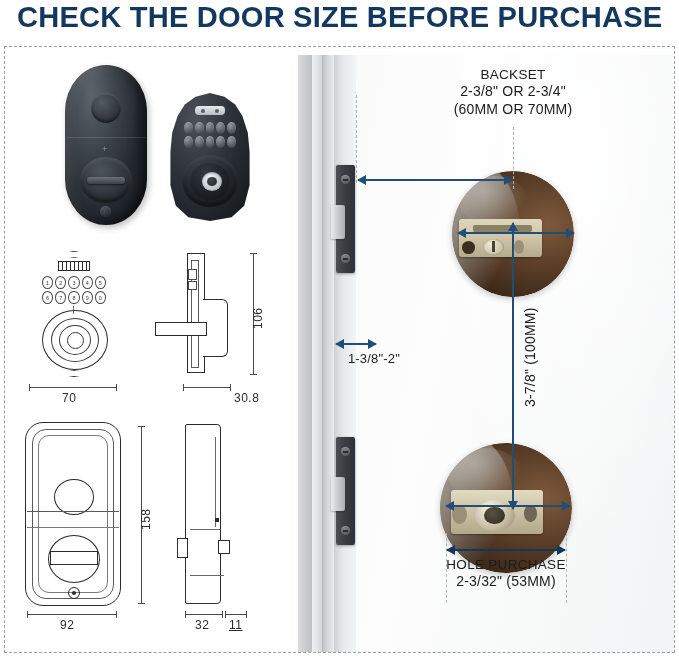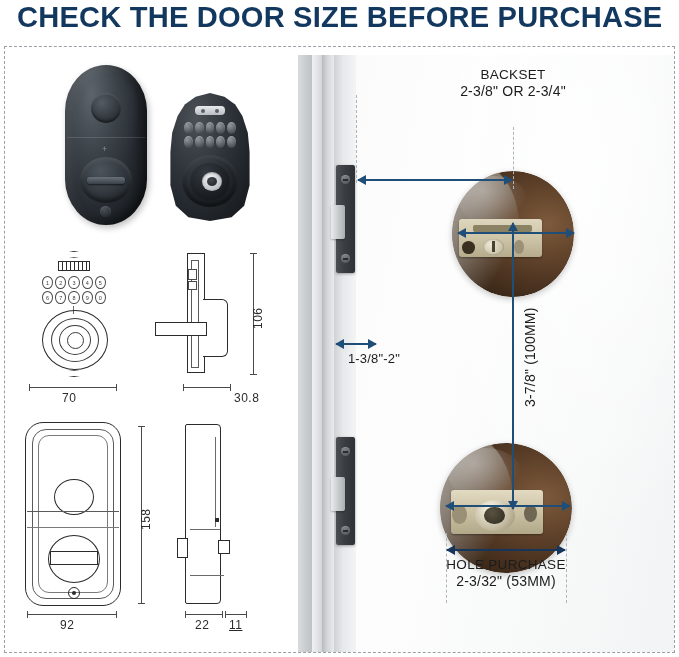--- a/index.html
+++ b/index.html
@@ -468,21 +468,21 @@
           <div class="lug-r"></div>
         </div>
 
         <div class="dim-line-h" style="left:22px;top:202px;width:90px;"></div>
         <div class="dim-text" style="left:55px;top:206px;">92</div>
 
         <div class="dim-line-v" style="left:136px;top:14px;height:178px;"></div>
         <div class="dim-text vert" style="left:134px;top:118px;">158</div>
 
         <div class="dim-line-h" style="left:180px;top:202px;width:38px;"></div>
-        <div class="dim-text" style="left:190px;top:206px;">22</div>
+        <div class="dim-text" style="left:190px;top:206px;">32</div>
 
         <div class="dim-line-h" style="left:220px;top:202px;width:22px;"></div>
         <div class="dim-text" style="left:224px;top:206px;text-decoration:underline;">11</div>
       </div>
 
     </div>
 
     <div class="right-panel">
 
       <div class="jamb-a"></div>
@@ -528,20 +528,21 @@
       </div>
 
       <div class="ref-line" style="left:58px;top:40px;height:88px;"></div>
       <div class="ref-line" style="left:215px;top:72px;height:62px;"></div>
       <div class="ref-line" style="left:148px;top:478px;height:70px;"></div>
       <div class="ref-line" style="left:268px;top:478px;height:70px;"></div>
 
       <div class="anno" style="left:100px;top:12px;width:230px;">
         <span class="l1">BACKSET</span>
         <span class="l2">2-3/8" OR 2-3/4"</span>
+        <span class="l3">(60MM OR 70MM)</span>
       </div>
       <div class="arrow-h" style="left:60px;top:124px;width:154px;">
         <span class="ah-l"></span>
           <span class="ah-r"></span>
       </div>
 
       <div class="arrow-h" style="left:38px;top:288px;width:40px;">
         <span class="ah-l"></span>
           <span class="ah-r"></span>
       </div>

